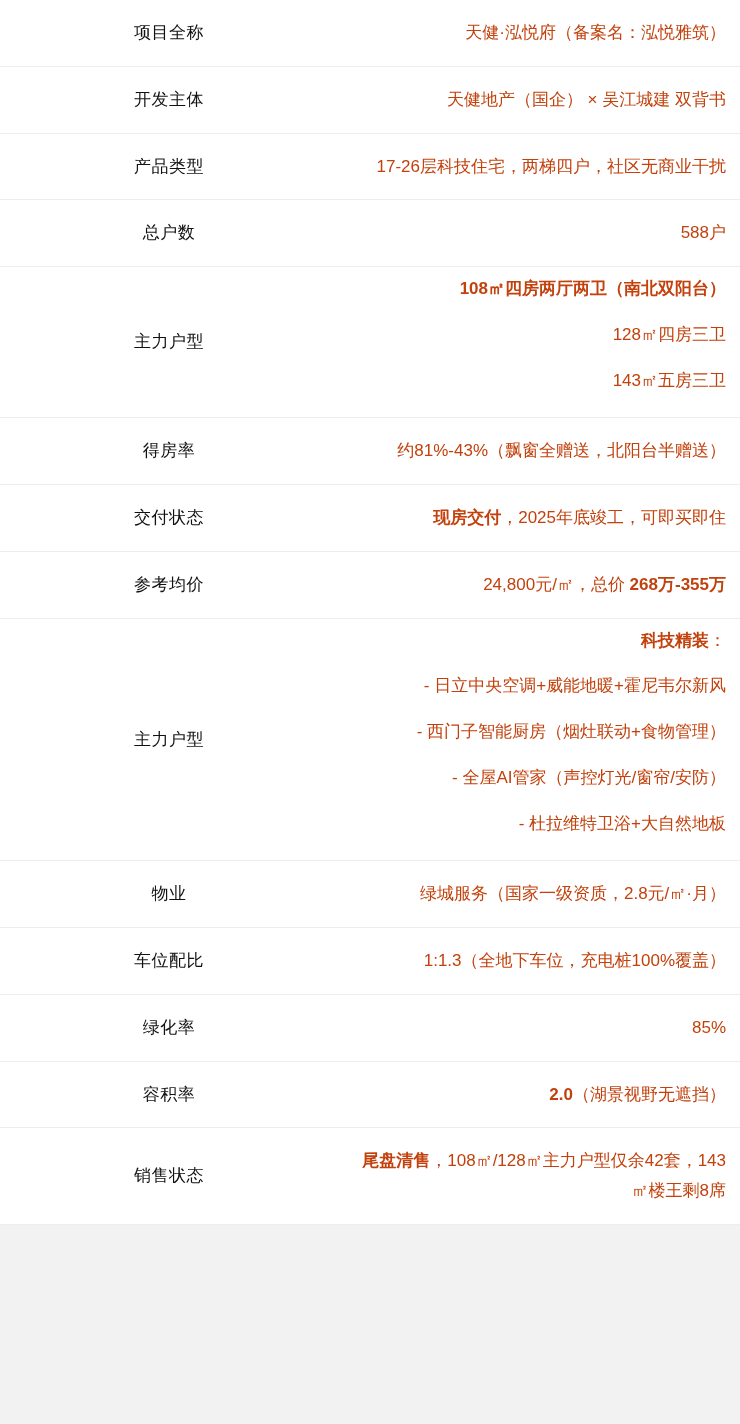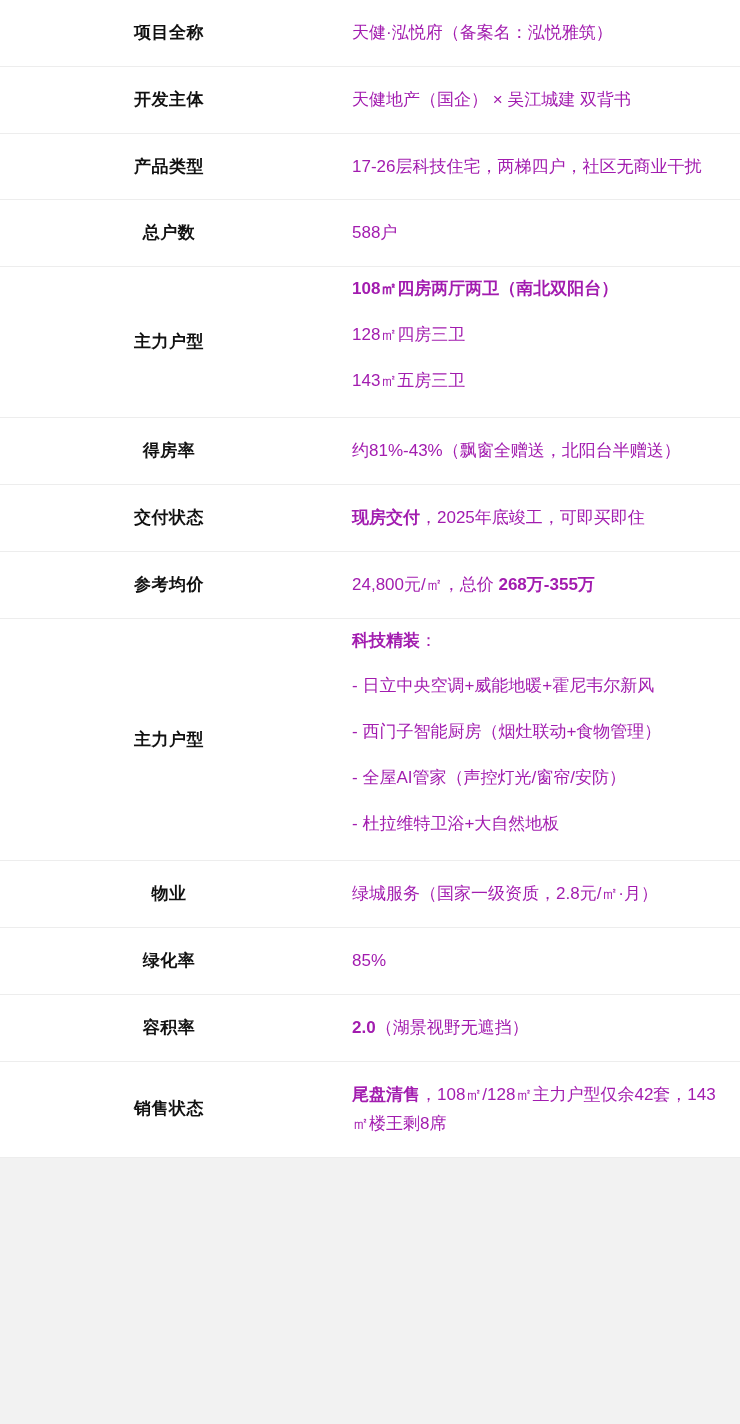--- a/index.html
+++ b/index.html
@@ -31,27 +31,27 @@
   }
   table.spec td {
     padding: 18px 14px;
     vertical-align: middle;
     font-size: 17px;
     line-height: 1.75;
     border-bottom: 1px solid #ededed;
   }
   td.k {
     text-align: center;
-    font-weight: bold;
+    font-weight: normal;
     color: #111111;
     letter-spacing: 0.5px;
   }
   td.v {
-    text-align: left;
-    color: #a21caf;
+    text-align: right;
+    color: #c2410c;
     padding-left: 18px;
     padding-right: 18px;
   }
   tr.head td {
     padding-top: 34px;
     padding-bottom: 34px;
     font-weight: bold;
     font-size: 17.5px;
     text-align: center;
     color: #111111;
@@ -143,20 +143,26 @@
             <div class="line deliver-line"><span>- 杜拉维特卫浴+大自然地板</span></div>
           </td>
         </tr>
         <tr>
           <td class="k">物业</td>
           <td class="v">
             <div class="line deliver-line"><span>绿城服务（国家一级资质，2.8元/㎡·月）</span></div>
           </td>
         </tr>
         <tr>
+          <td class="k">车位配比</td>
+          <td class="v">
+            <div class="line deliver-line"><span>1:1.3（全地下车位，充电桩100%覆盖）</span></div>
+          </td>
+        </tr>
+        <tr>
           <td class="k">绿化率</td>
           <td class="v">
             <div class="line deliver-line"><span>85%</span></div>
           </td>
         </tr>
         <tr>
           <td class="k">容积率</td>
           <td class="v">
             <div class="line deliver-line"><span class="b">2.0</span><span>（湖景视野无遮挡）</span></div>
           </td>

